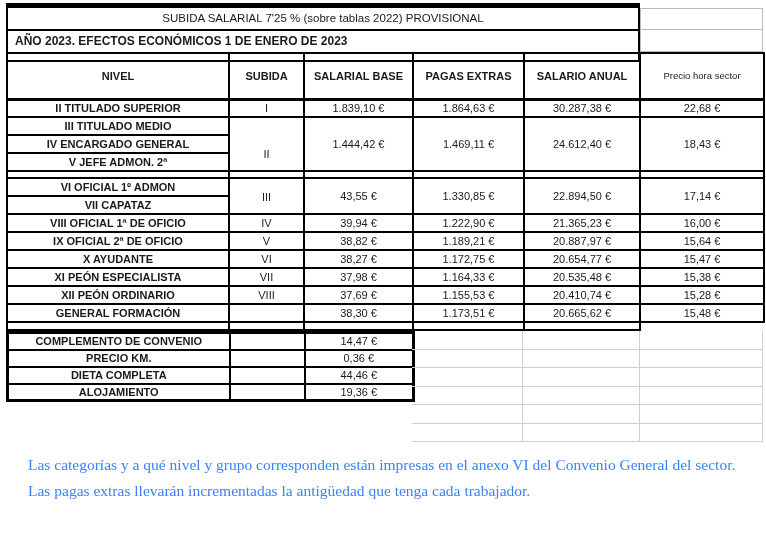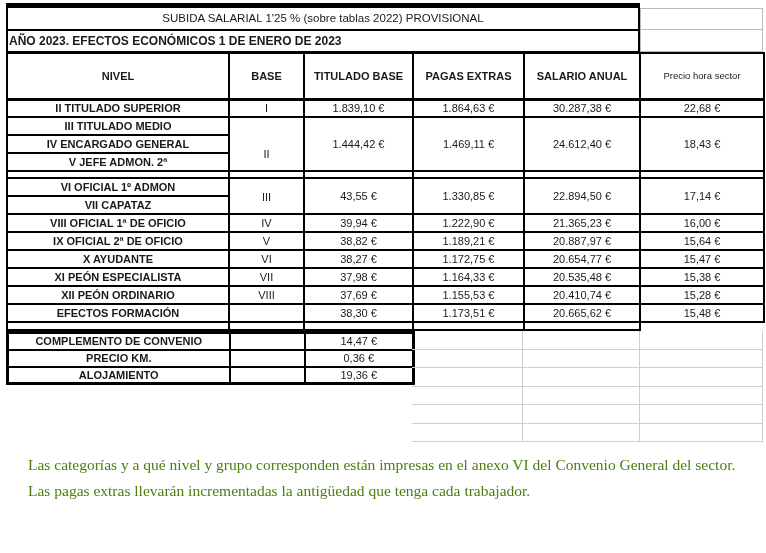--- a/index.html
+++ b/index.html
@@ -15,22 +15,22 @@
 
   
   .top-left { position: absolute; left: 6px; top: 3px; width: 634px; }
   .t1 {
     border: 2px solid #000; border-top: 5px solid #000;
     height: 28px; line-height: 21px;
     text-align: center; font-size: 11.5px; font-weight: 400;
   }
   .t2 {
     border: 2px solid #000; border-top: 0;
-    height: 22px; line-height: 20px;
-    text-align: left; padding-left: 1px;
+    height: 31px; line-height: 20px;
+    text-align: left; padding-left: 7px;
     font-size: 12px; font-weight: 700;
   }
   .top-right { position: absolute; left: 640px; top: 8px; width: 123px; }
   .faint-cell { height: 22px; border: 1px solid #b9b9b9; }
   .faint-cell + .faint-cell { border-top: 0; }
 
   
   table { border-collapse: collapse; table-layout: fixed; }
   .main { position: absolute; left: 6px; top: 52px; width: 757px; }
   .main th, .main td {
@@ -66,52 +66,52 @@
     grid-template-rows: repeat(6, 1fr);
   }
   .faint-grid div { border-right: 1px solid #cfcfcf; border-bottom: 1px solid #cfcfcf; }
 
   
   .notes { position: absolute; left: 2px; top: 452px; width: 762px; }
   .notes p {
     margin: 0; text-indent: 26px;
     font-family: "Liberation Serif", serif;
     font-size: 15.5px; line-height: 26px;
-    color: #4d7c0f;
+    color: #3b82f6;
   }
 </style>
 </head>
 <body>
 
 <div class="doc">
 
   <div class="top-left">
-    <div class="t1">SUBIDA SALARIAL 1'25 % (sobre tablas 2022) PROVISIONAL</div>
+    <div class="t1">SUBIDA SALARIAL 7'25 % (sobre tablas 2022) PROVISIONAL</div>
     <div class="t2">AÑO 2023. EFECTOS ECONÓMICOS 1 DE ENERO DE 2023</div>
   </div>
 
   <div class="top-right">
     <div class="faint-cell"></div>
     <div class="faint-cell"></div>
   </div>
 
   <table class="main">
     <colgroup>
       <col style="width:222px">
         <col style="width:75px">
         <col style="width:109px">
       <col style="width:111px">
         <col style="width:116px">
         <col style="width:124px">
     </colgroup>
     <tbody>
         <tr class="thead">
       <th>NIVEL</th>
-      <th>BASE</th>
-      <th>TITULADO BASE</th>
+      <th>SUBIDA</th>
+      <th>SALARIAL BASE</th>
       <th>PAGAS EXTRAS</th>
       <th>SALARIO ANUAL</th>
       <th class="small">Precio hora sector</th>
     </tr>
 
     <tr>
       <td class="nivel">II TITULADO SUPERIOR</td>
       <td>I</td>
       <td>1.839,10 €</td>
       <td>1.864,63 €</td>
@@ -189,21 +189,21 @@
     </tr>
     <tr>
       <td class="nivel">XII PEÓN ORDINARIO</td>
       <td>VIII</td>
       <td>37,69 €</td>
       <td>1.155,53 €</td>
       <td>20.410,74 €</td>
       <td>15,28 €</td>
     </tr>
     <tr>
-      <td class="nivel">EFECTOS FORMACIÓN</td>
+      <td class="nivel">GENERAL FORMACIÓN</td>
       <td></td>
       <td>38,30 €</td>
       <td>1.173,51 €</td>
       <td>20.665,62 €</td>
       <td>15,48 €</td>
     </tr>
 
     <tr class="gap2">
       <td></td>
           <td></td>
@@ -226,20 +226,25 @@
       <td class="nivel">COMPLEMENTO DE CONVENIO</td>
       <td></td>
       <td>14,47 €</td>
     </tr>
     <tr>
       <td class="nivel">PRECIO KM.</td>
       <td></td>
       <td>0,36 €</td>
     </tr>
     <tr>
+      <td class="nivel">DIETA COMPLETA</td>
+      <td></td>
+      <td>44,46 €</td>
+    </tr>
+    <tr>
       <td class="nivel">ALOJAMIENTO</td>
       <td></td>
       <td>19,36 €</td>
     </tr>
   </tbody>
     </table>
 
   <div class="faint-grid">
     <div></div>
       <div></div>

